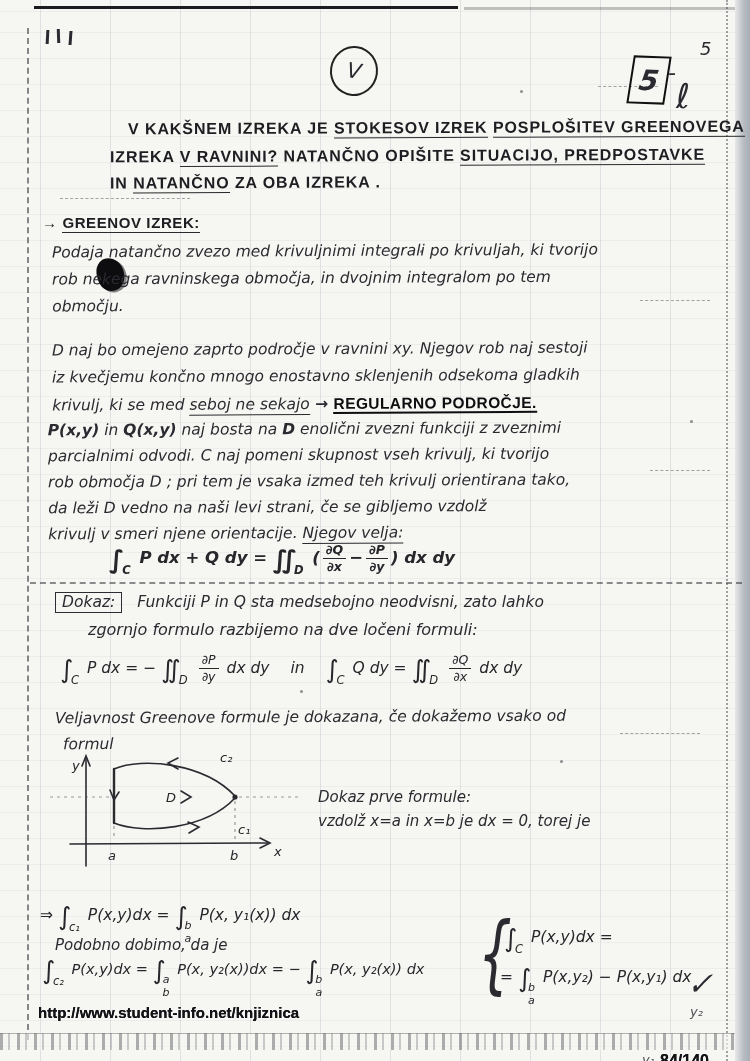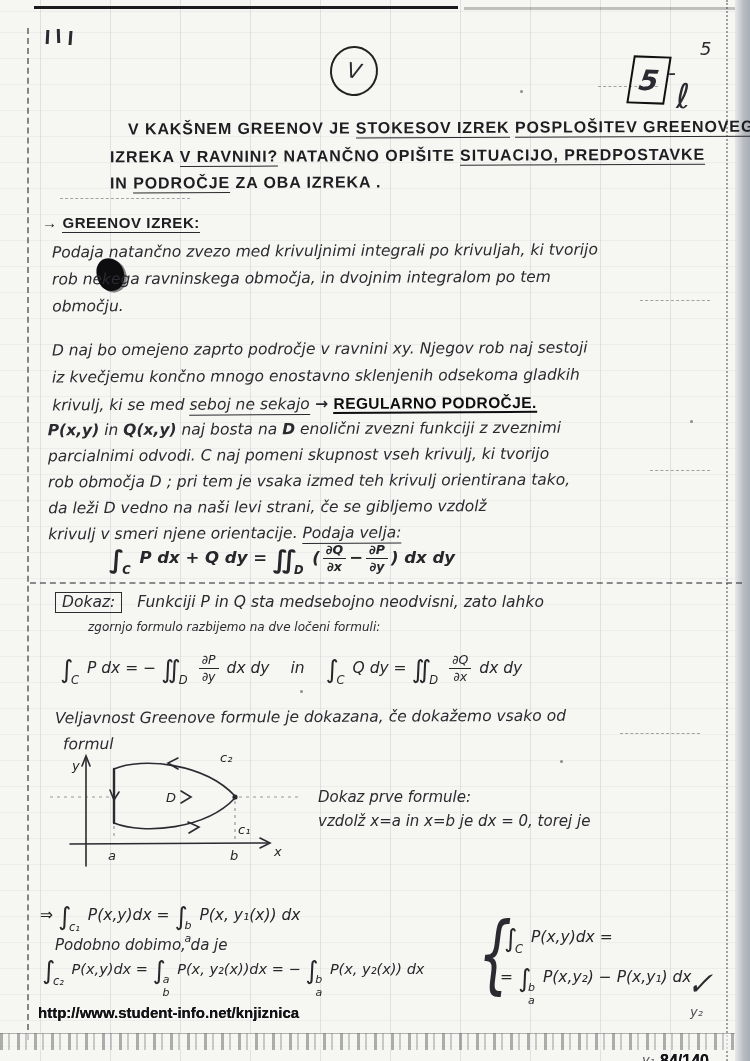--- a/index.html
+++ b/index.html
@@ -78,27 +78,27 @@
   <div class="abs grade-box hw" style="left:630px;top:56px;">
     <span>5</span>
   </div>
   <div class="abs hw" style="left:700px;top:38px;font-size:18px;">5</div>
   <div class="abs hw" style="left:668px;top:60px;font-size:22px;">-</div>
   <div class="abs hw" style="left:676px;top:76px;font-size:34px;">ℓ</div>
 
   <div class="abs blob" style="left:97px;top:258px;"></div>
 
   <div class="abs print title-line" style="left:128px;top:119px;">
-    <span>V KAKŠNEM GREENOV JE </span><span class="u">STOKESOV IZREK</span><span> </span><span class="u">POSPLOŠITEV GREENOVEGA</span>
+    <span>V KAKŠNEM IZREKA JE </span><span class="u">STOKESOV IZREK</span><span> </span><span class="u">POSPLOŠITEV GREENOVEGA</span>
   </div>
   <div class="abs print title-line" style="left:110px;top:147px;">
     <span>IZREKA </span><span class="u">V RAVNINI?</span><span> NATANČNO OPIŠITE </span><span class="u">SITUACIJO, PREDPOSTAVKE</span>
   </div>
   <div class="abs print title-line" style="left:110px;top:174px;">
-    <span>IN </span><span class="u">PODROČJE</span><span> ZA OBA IZREKA .</span>
+    <span>IN </span><span class="u">NATANČNO</span><span> ZA OBA IZREKA .</span>
   </div>
 
   <div class="abs print" style="left:42px;top:214px;font-size:15px;letter-spacing:.6px;">
     <span>→</span>
     <span class="u">GREENOV IZREK:</span>
   </div>
 
   <div class="abs hw para" style="left:52px;top:238px;">
     <div>Podaja natančno zvezo med krivuljnimi integrali po krivuljah, ki tvorijo</div>
     <div>rob nekega ravninskega območja, in dvojnim integralom po tem</div>
@@ -114,21 +114,21 @@
   </div>
 
   <div class="abs hw para" style="left:48px;top:416px;line-height:26px;">
     <div>
       <span class="bh">P(x,y)</span><span> in </span><span class="bh">Q(x,y)</span><span> naj bosta na </span><span class="bh">D</span><span> enolični zvezni funkciji z zveznimi</span>
     </div>
     <div>parcialnimi odvodi. C naj pomeni skupnost vseh krivulj, ki tvorijo</div>
     <div>rob območja D ; pri tem je vsaka izmed teh krivulj orientirana tako,</div>
     <div>da leži D vedno na naši levi strani, če se gibljemo vzdolž</div>
     <div>
-      <span>krivulj v smeri njene orientacije. </span><span class="u">Podaja velja:</span>
+      <span>krivulj v smeri njene orientacije. </span><span class="u">Njegov velja:</span>
     </div>
   </div>
 
   <div class="abs fm big" style="left:109px;top:542px;">
     <span class="int">∫</span><span class="isub">C</span>
     <span>P dx + Q dy =</span>
     <span class="int">∬</span><span class="isub">D</span>
     <span>(</span><span class="frac">
         <span>∂Q</span>
         <span>∂x</span>
@@ -137,21 +137,21 @@
         <span>∂y</span>
       </span><span>) dx dy</span>
   </div>
 
   <div class="abs sep" style="left:30px;top:582px;width:712px;"></div>
 
   <div class="abs hw" style="left:55px;top:592px;font-size:15.5px;">
     <span class="dokaz-box"><span>Dokaz:</span></span>
     <span>Funkciji P in Q sta medsebojno neodvisni, zato lahko</span>
   </div>
-  <div class="abs hw" style="left:88px;top:620px;font-size:12px;">zgornjo formulo razbijemo na dve ločeni formuli:</div>
+  <div class="abs hw" style="left:88px;top:620px;font-size:16px;">zgornjo formulo razbijemo na dve ločeni formuli:</div>
 
   <div class="abs fm" style="left:60px;top:652px;">
     <span class="int">∫</span><span class="isub">C</span>
     <span>P dx = −</span>
     <span class="int">∬</span><span class="isub">D</span>
     <span class="frac">
         <span>∂P</span>
         <span>∂y</span>
       </span>
     <span>dx dy</span>

